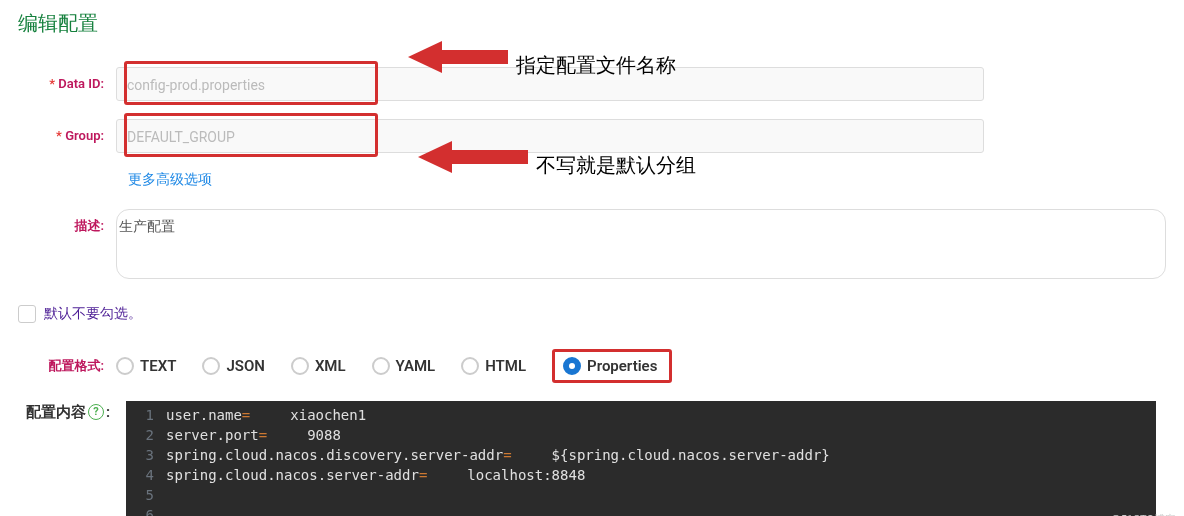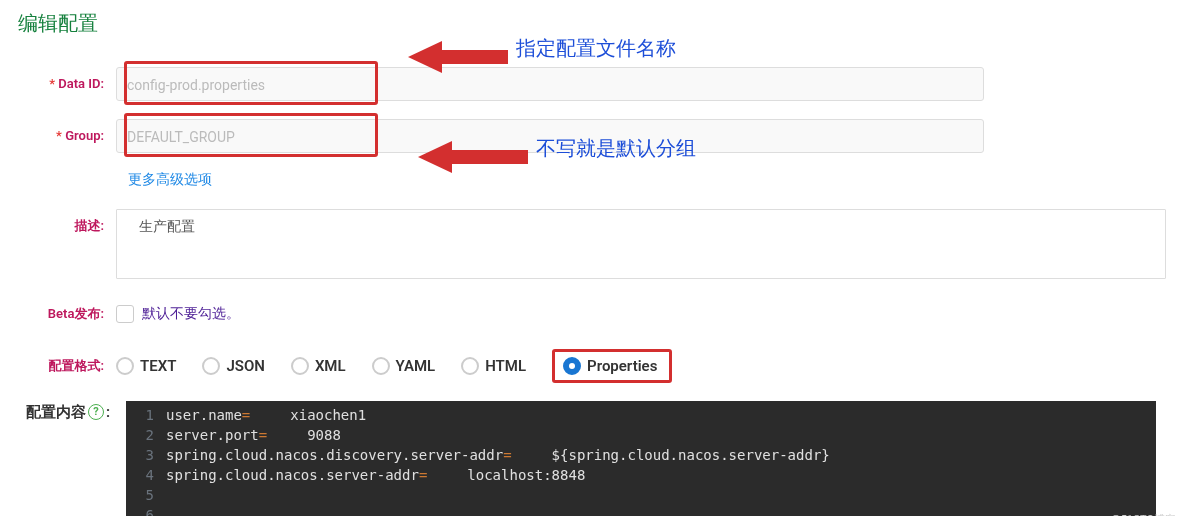--- a/index.html
+++ b/index.html
@@ -57,22 +57,22 @@
     .advanced-link {
       color: #1e88e5;
       font-size: 14px;
       cursor: pointer;
       margin-left: 110px;
       margin-bottom: 20px;
       display: inline-block;
     }
     .textarea-input {
       border: 1px solid #ddd;
-      border-radius: 1px;
-      padding: 8px 22px;
+      border-radius: 13px;
+      padding: 8px 2px;
       font-size: 14px;
       color: #555;
       width: 1050px;
       height: 70px;
       resize: none;
     }
     .beta-row .form-label { font-weight: 600; }
     .checkbox-wrap {
       display: flex;
       align-items: center;
@@ -184,25 +184,25 @@
       color: #6a737d;
       padding-right: 12px;
       user-select: none;
     }
     .line-text { color: #e0e0e0; white-space: pre; }
     .tok-key { color: #e0e0e0; }
     .tok-eq { color: #cc7832; }
     .tok-val { color: #e0e0e0; margin-left: 40px; }
     .annotation {
       position: absolute;
-      color: #1d4ed8;
+      color: #000000;
       font-size: 20px;
       font-weight: 500;
       display: flex;
-      align-items: flex-start;
+      align-items: flex-end;
       gap: 8px;
       pointer-events: none;
     }
     .arrow-svg { flex-shrink: 0; }
     .watermark {
       position: absolute;
       right: 8px;
       bottom: 2px;
       color: #ccc;
       font-size: 11px;
@@ -245,21 +245,20 @@
   <a class="advanced-link">更多高级选项</a>
 
   
   <div class="form-row">
     <label class="form-label">描述:</label>
     <textarea class="textarea-input" style="">生产配置</textarea>
   </div>
 
   
   <div class="form-row beta-row">
-    <label class="form-label">Beta发布:</label>
     <div class="checkbox-wrap">
       <div class="checkbox"></div>
       <span class="checkbox-label">默认不要勾选。</span>
     </div>
   </div>
 
   
   <div class="format-row">
     <label class="form-label">配置格式:</label>
     <div class="radio-group" id="radio-group">

